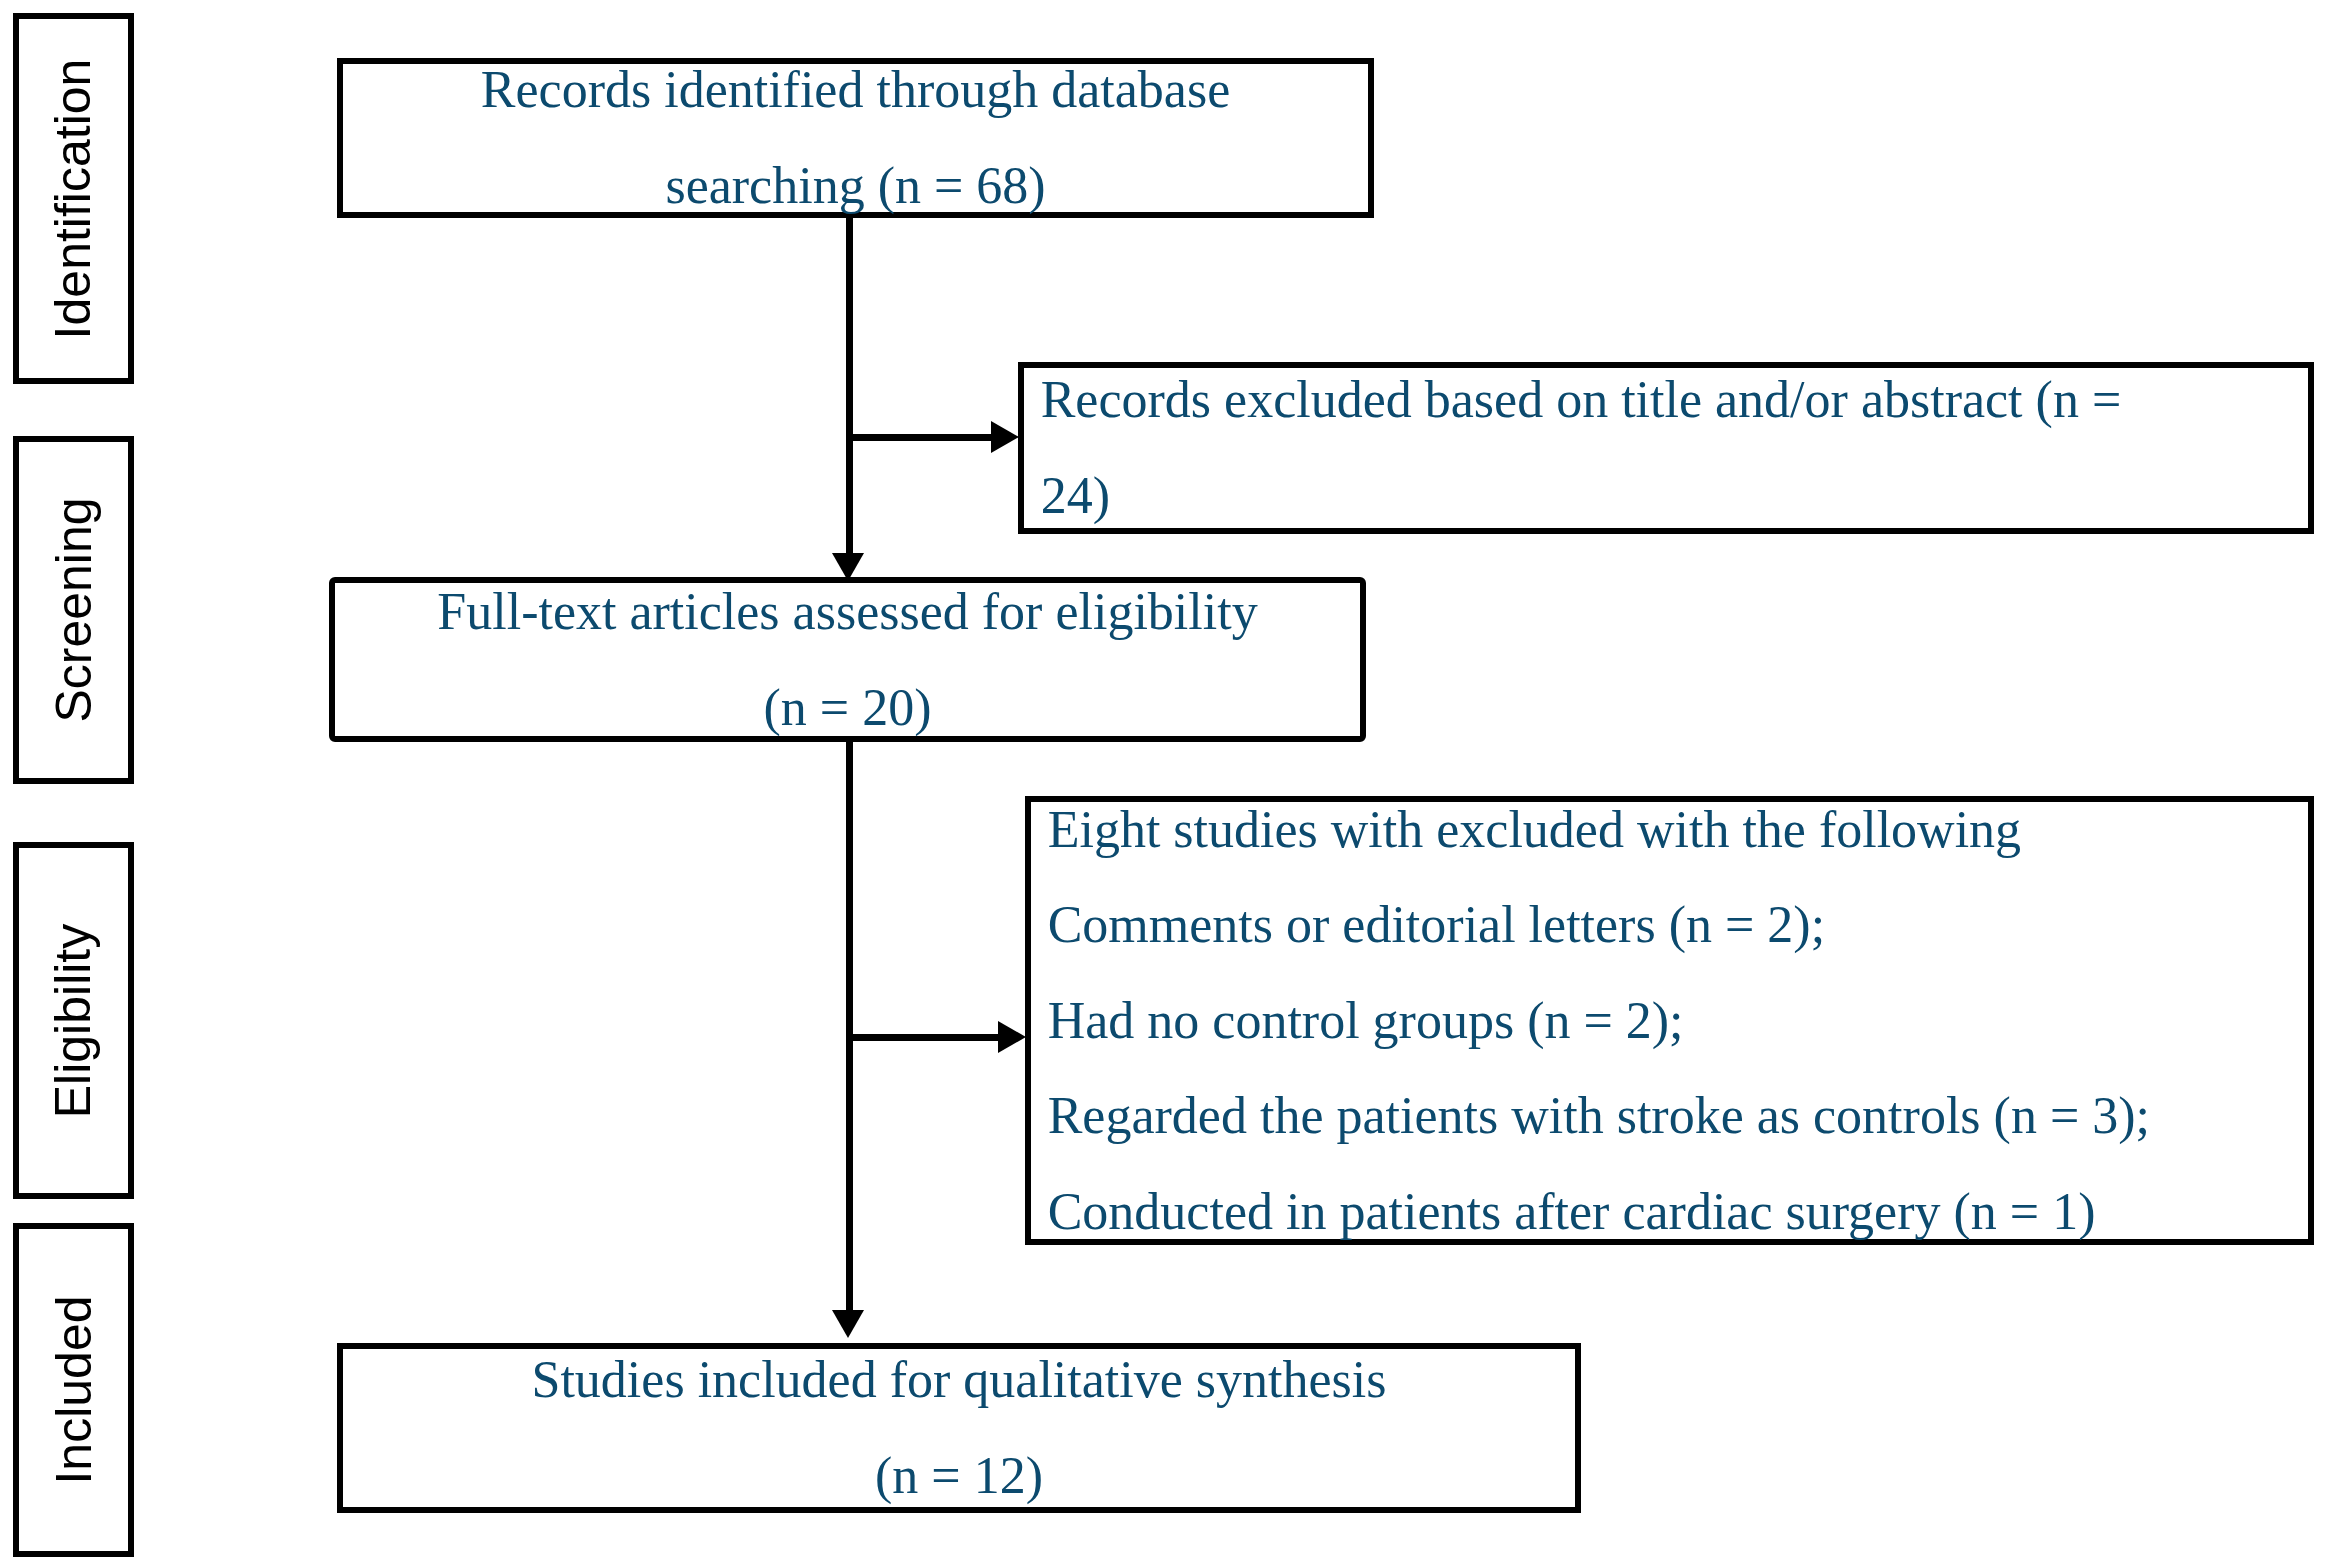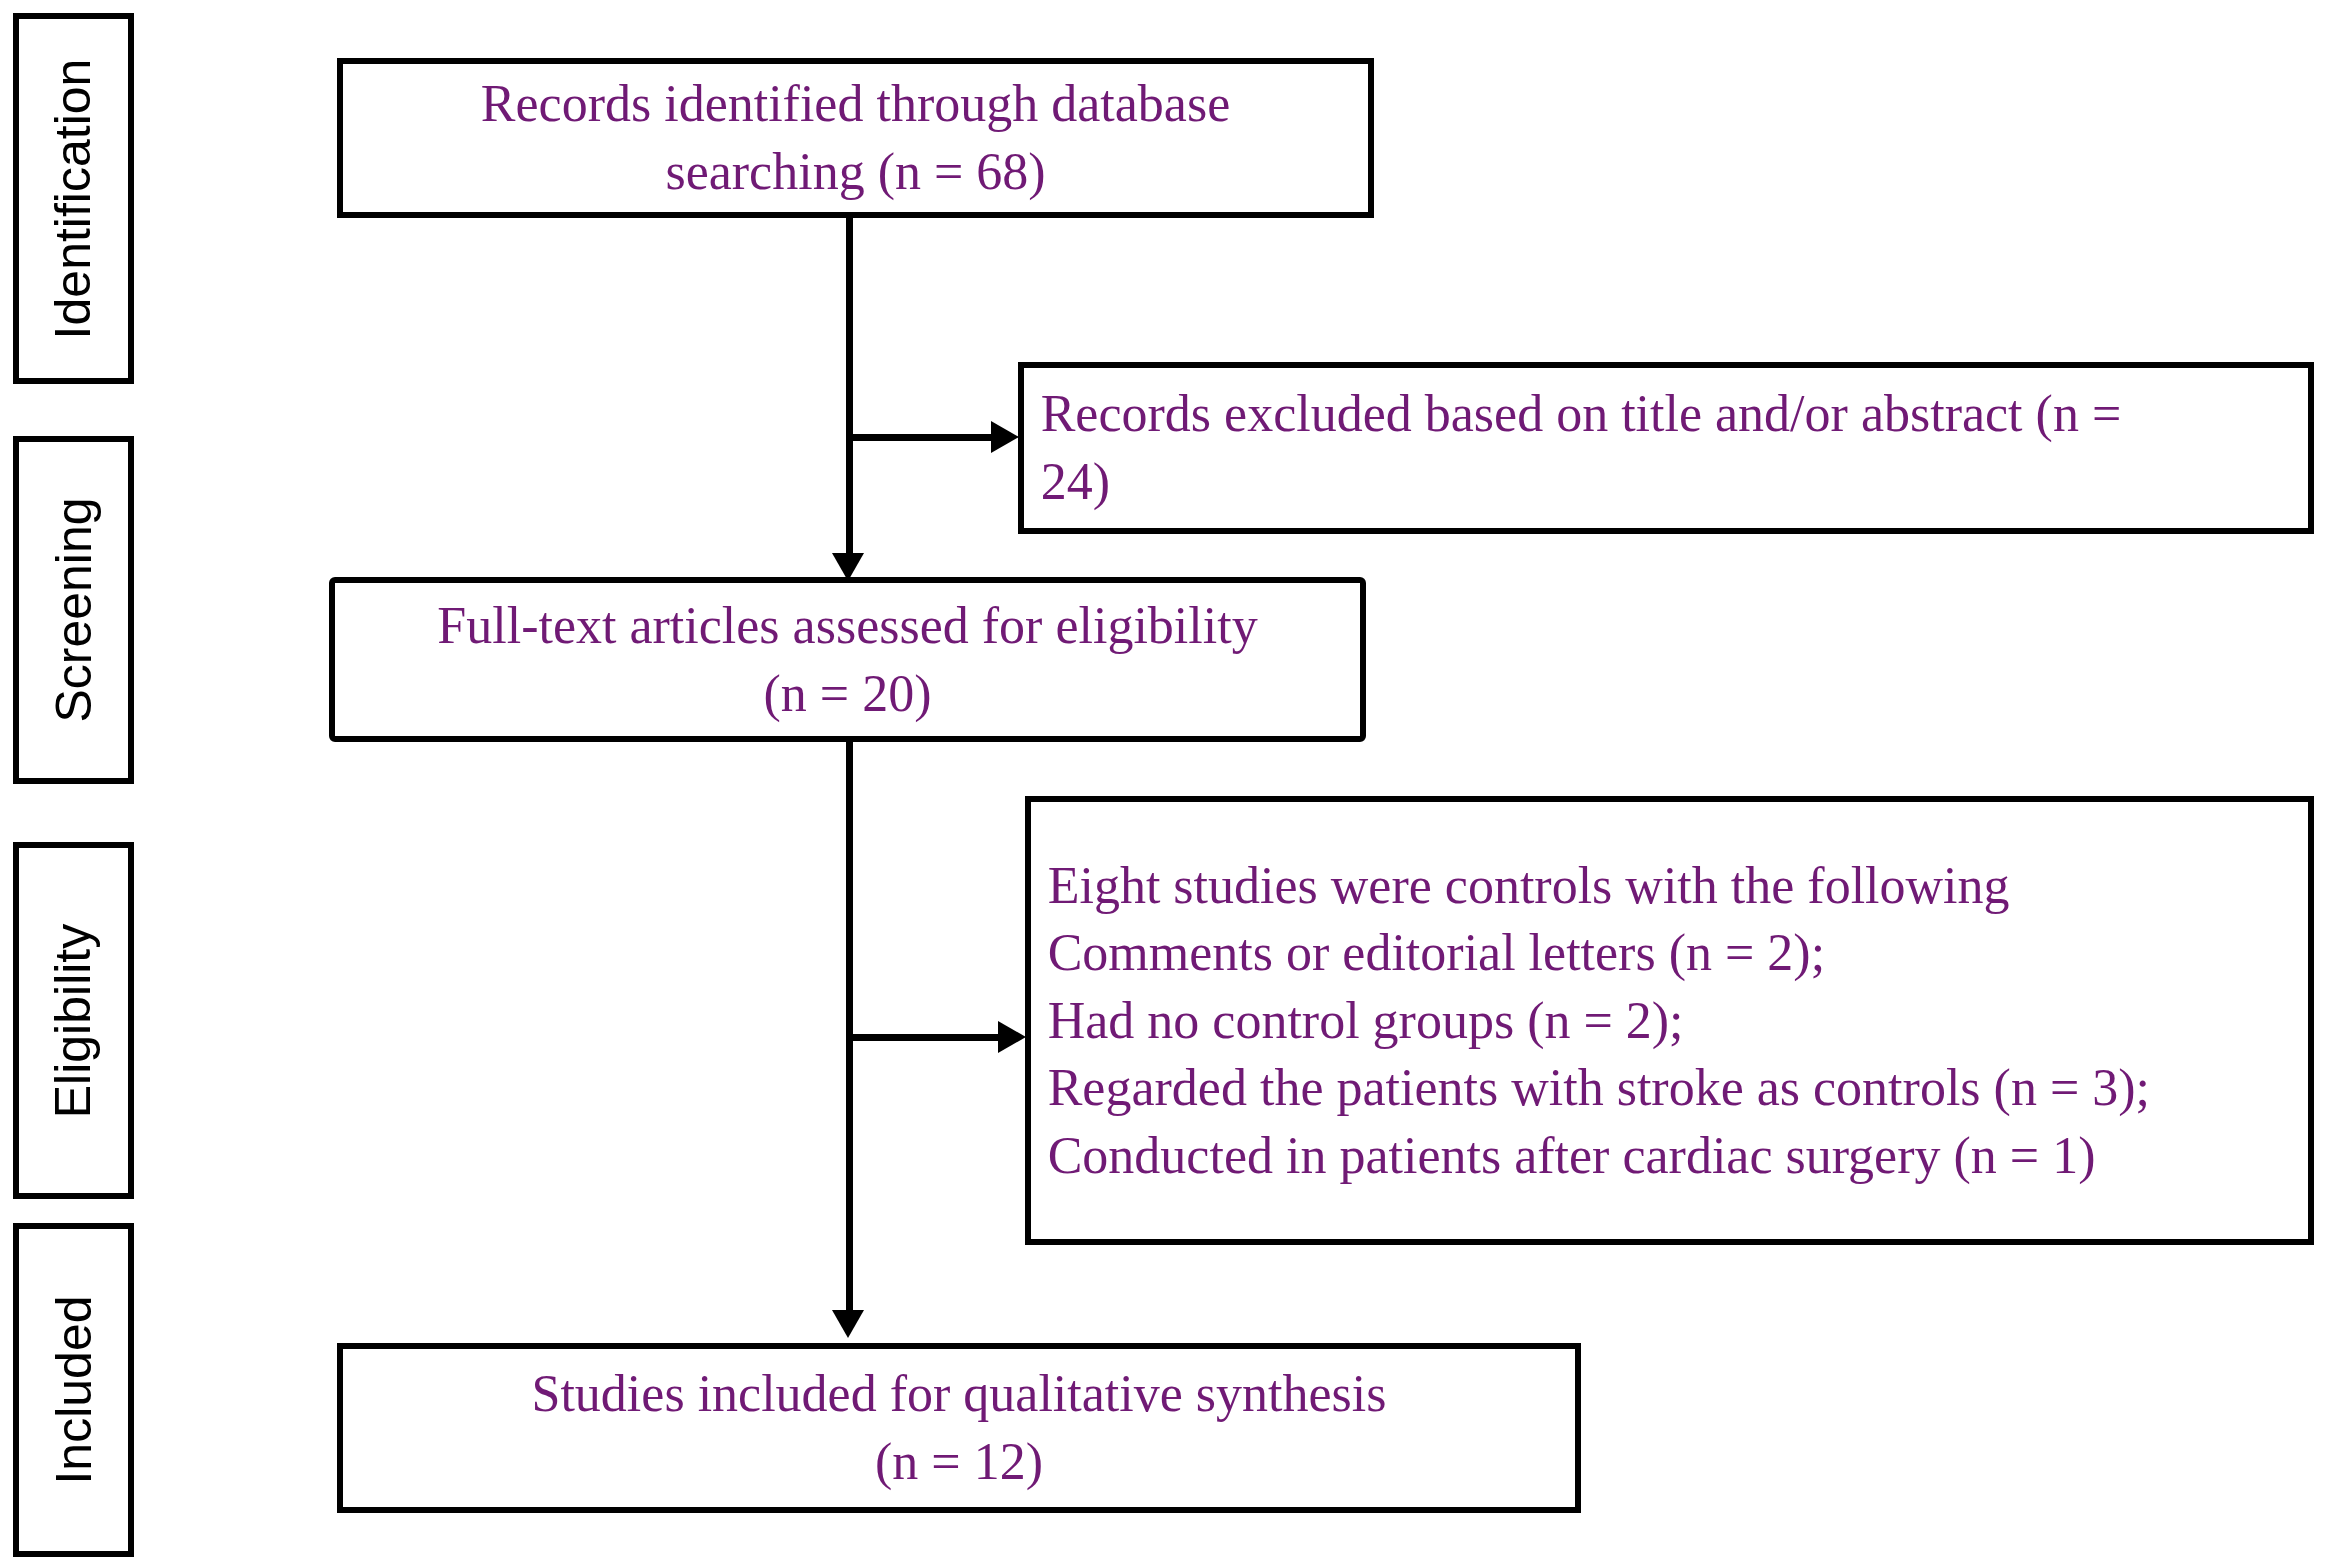--- a/index.html
+++ b/index.html
@@ -41,21 +41,22 @@
   .flow-box {
     position: absolute;
     border: 6.5px solid #000000;
     background: #ffffff;
     box-sizing: border-box;
     display: flex;
     flex-direction: column;
     justify-content: center;
     font-size: 52px;
     line-height: 1.30;
-    color: #701a75;
+    color: #0c4a6e;
+    gap: 28px;
   }
   .flow-box.center-text {
     align-items: center;
     text-align: center;
   }
   .flow-box.left-text {
     align-items: flex-start;
     text-align: left;
     padding: 3.7px 15px 3.7px 16.7px;
   }
@@ -136,21 +137,21 @@
     <span class="tline">(n = 20)</span>
   </div>
 
   <div class="vline" style="left:846px; top:742px; height:580px;"></div>
   <div class="arrow-down" style="left:832px; top:1310px;"></div>
 
   <div class="hline" style="left:846px; top:1034px; width:156px;"></div>
   <div class="arrow-right" style="left:998px; top:1021px;"></div>
 
   <div class="flow-box left-text" style="left:1025px; top:796px; width:1289px; height:449px;">
-    <span class="tline">Eight studies were controls with the following</span>
+    <span class="tline">Eight studies with excluded with the following</span>
     <span class="tline">Comments or editorial letters (n = 2);</span>
     <span class="tline">Had no control groups (n = 2);</span>
     <span class="tline">Regarded the patients with stroke as controls (n = 3);</span>
     <span class="tline">Conducted in patients after cardiac surgery (n = 1)</span>
   </div>
 
   <div class="flow-box center-text" style="left:337px; top:1343px; width:1244px; height:170px;">
     <span class="tline">Studies included for qualitative synthesis</span>
     <span class="tline">(n = 12)</span>
   </div>

